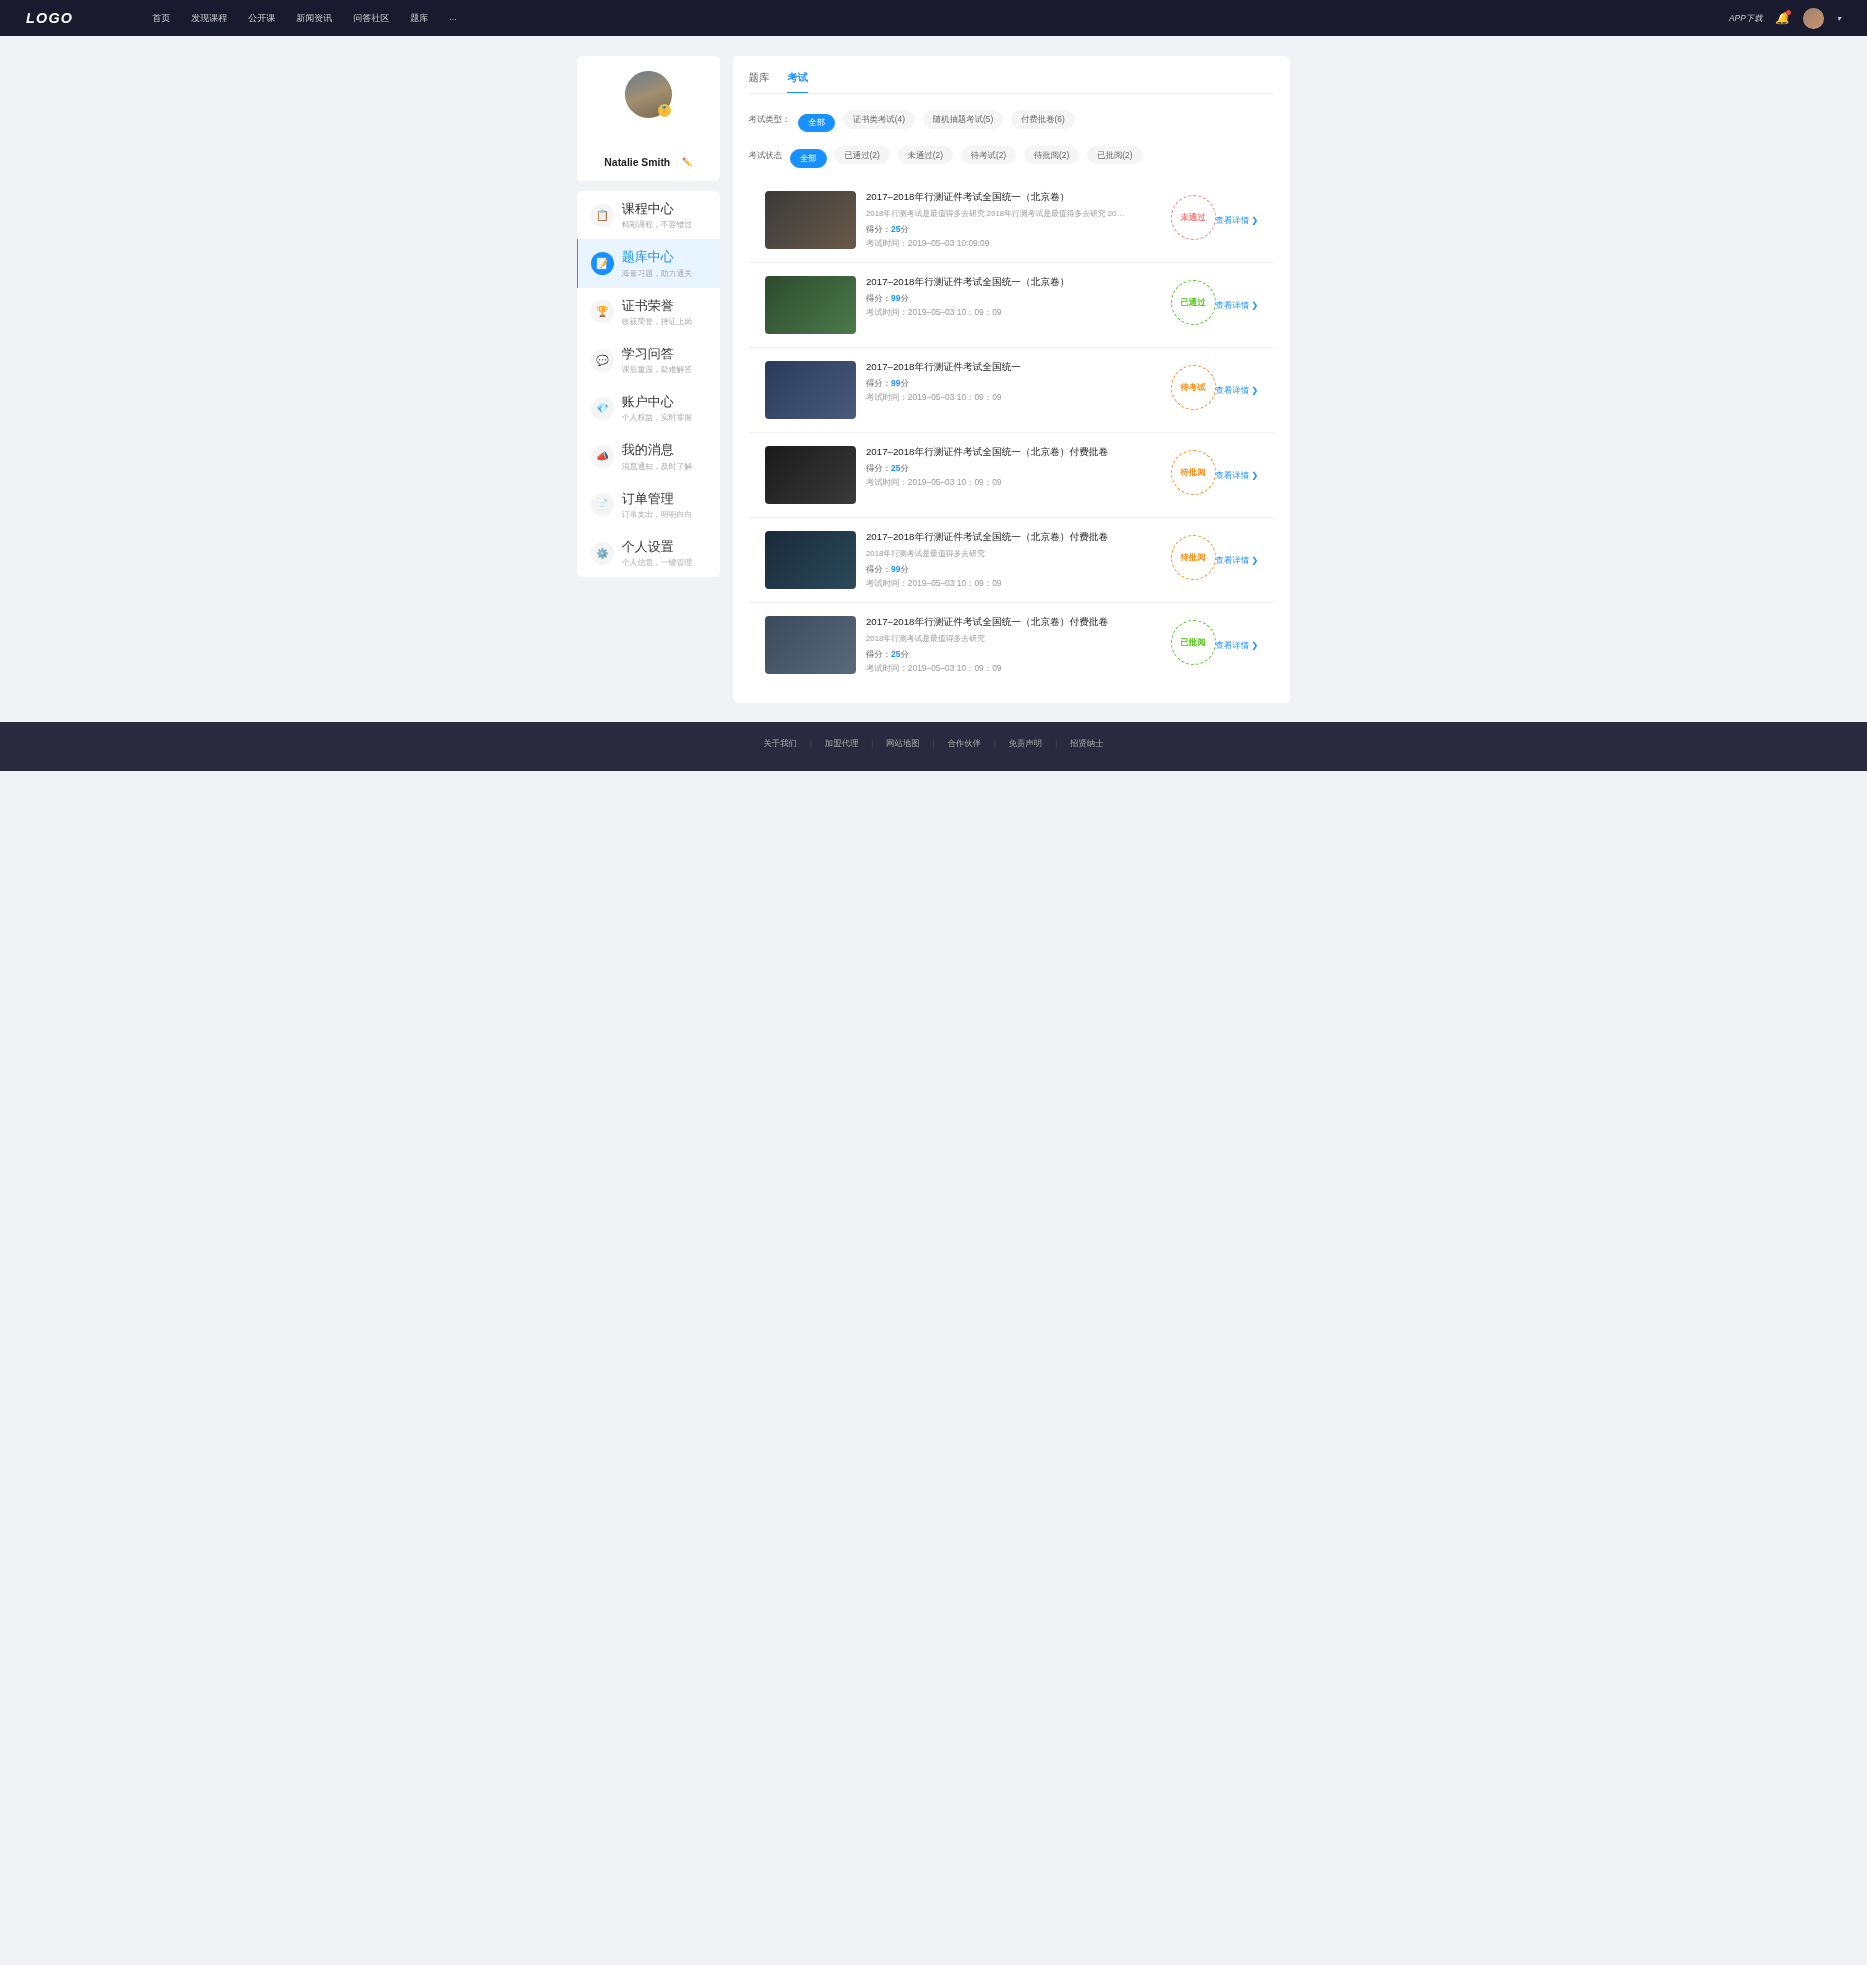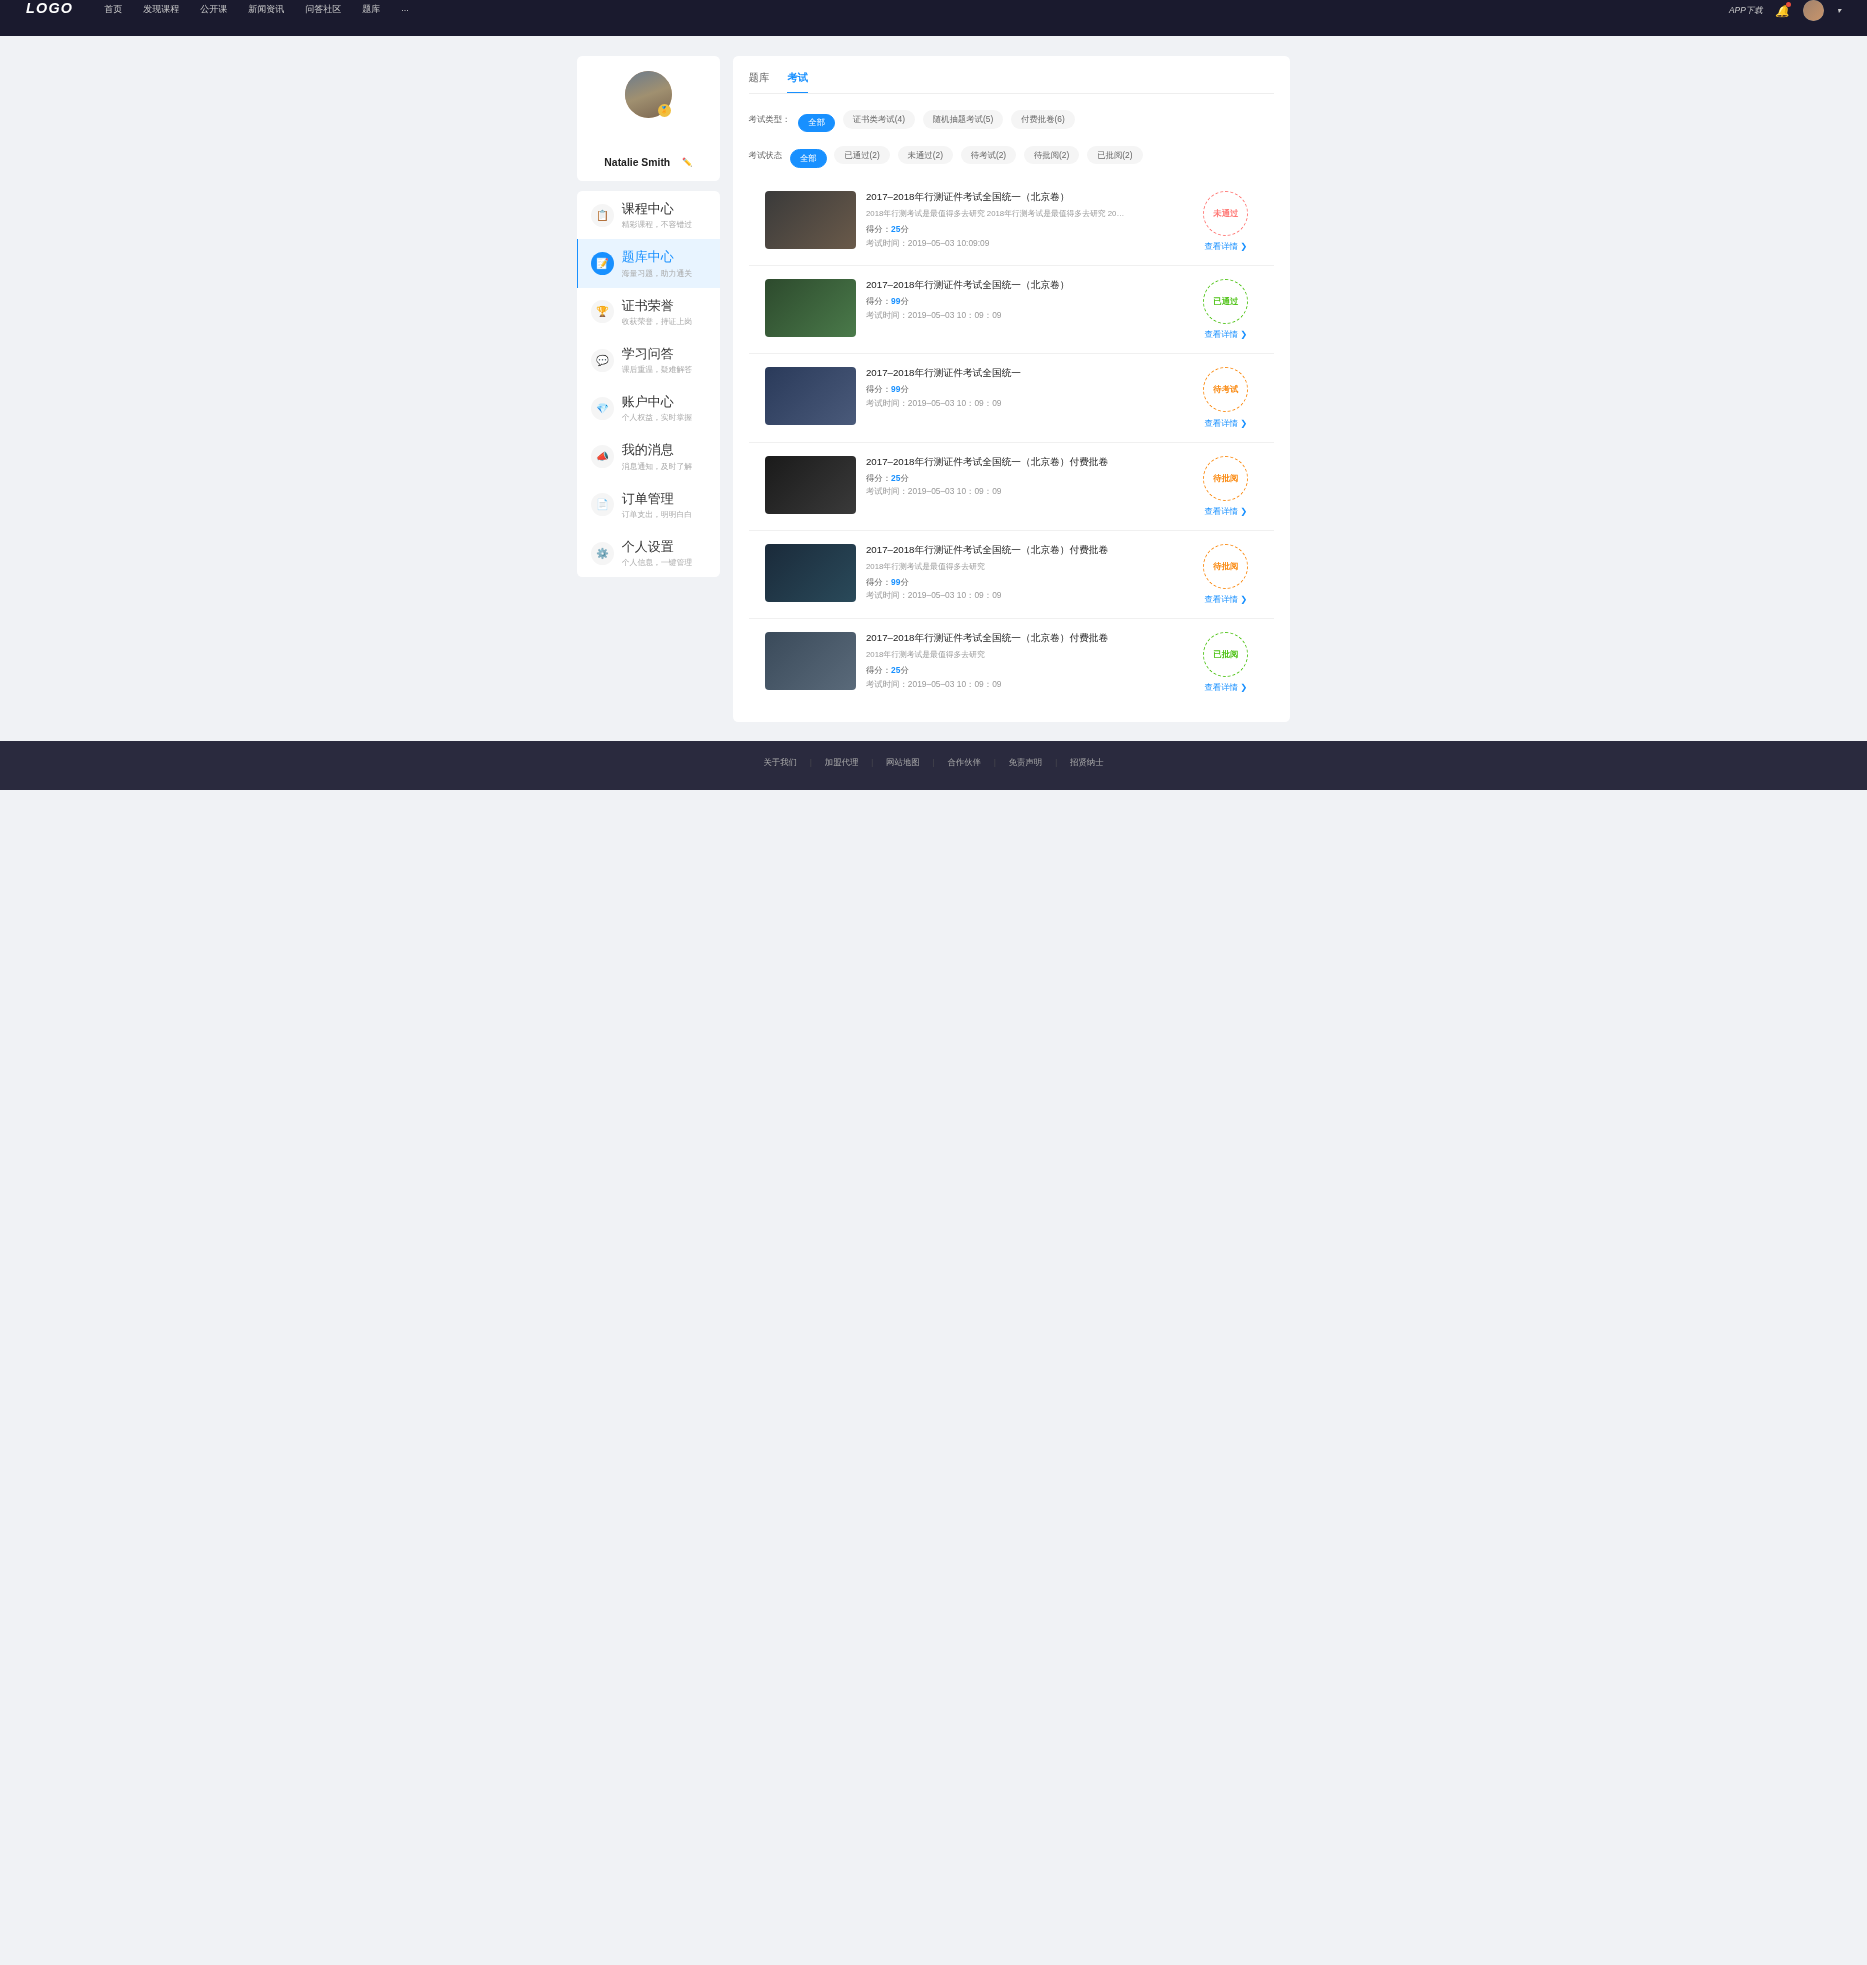--- a/index.html
+++ b/index.html
@@ -3,25 +3,26 @@
   <meta charset="utf-8">
   <style>
     * { margin: 0; padding: 0; box-sizing: border-box; }
     body { font-family: 'PingFang SC', 'Microsoft YaHei', sans-serif; background: #f0f2f5; color: #333; font-size: 9px; }
 
     
     .navbar {
       background: #1a1a2e;
       height: 36px;
       display: flex;
-      align-items: flex-start;
+      align-items: center;
       padding: 0 26px;
       position: sticky;
       top: 0;
       z-index: 100;
+      gap: 48px;
     }
     .nav-logo {
       color: #fff;
       font-size: 14.3px;
       font-weight: bold;
       letter-spacing: 1.3px;
       margin-right: 31px;
       font-style: italic;
     }
     .nav-links {
@@ -310,21 +311,20 @@
     }
     .exam-score {
       font-size: 8.4px;
       color: #666;
       margin-bottom: 2.6px;
     }
     .exam-score span { color: #1890ff; font-weight: 600; }
     .exam-time { font-size: 8.4px; color: #999; }
     .exam-action {
       display: flex;
-      flex-direction: column;
       align-items: center;
       justify-content: flex-end;
       flex-shrink: 0;
       min-width: 65px;
       align-self: stretch;
     }
     .exam-status-stamp {
       width: 45px;
       height: 45px;
       border-radius: 50%;

